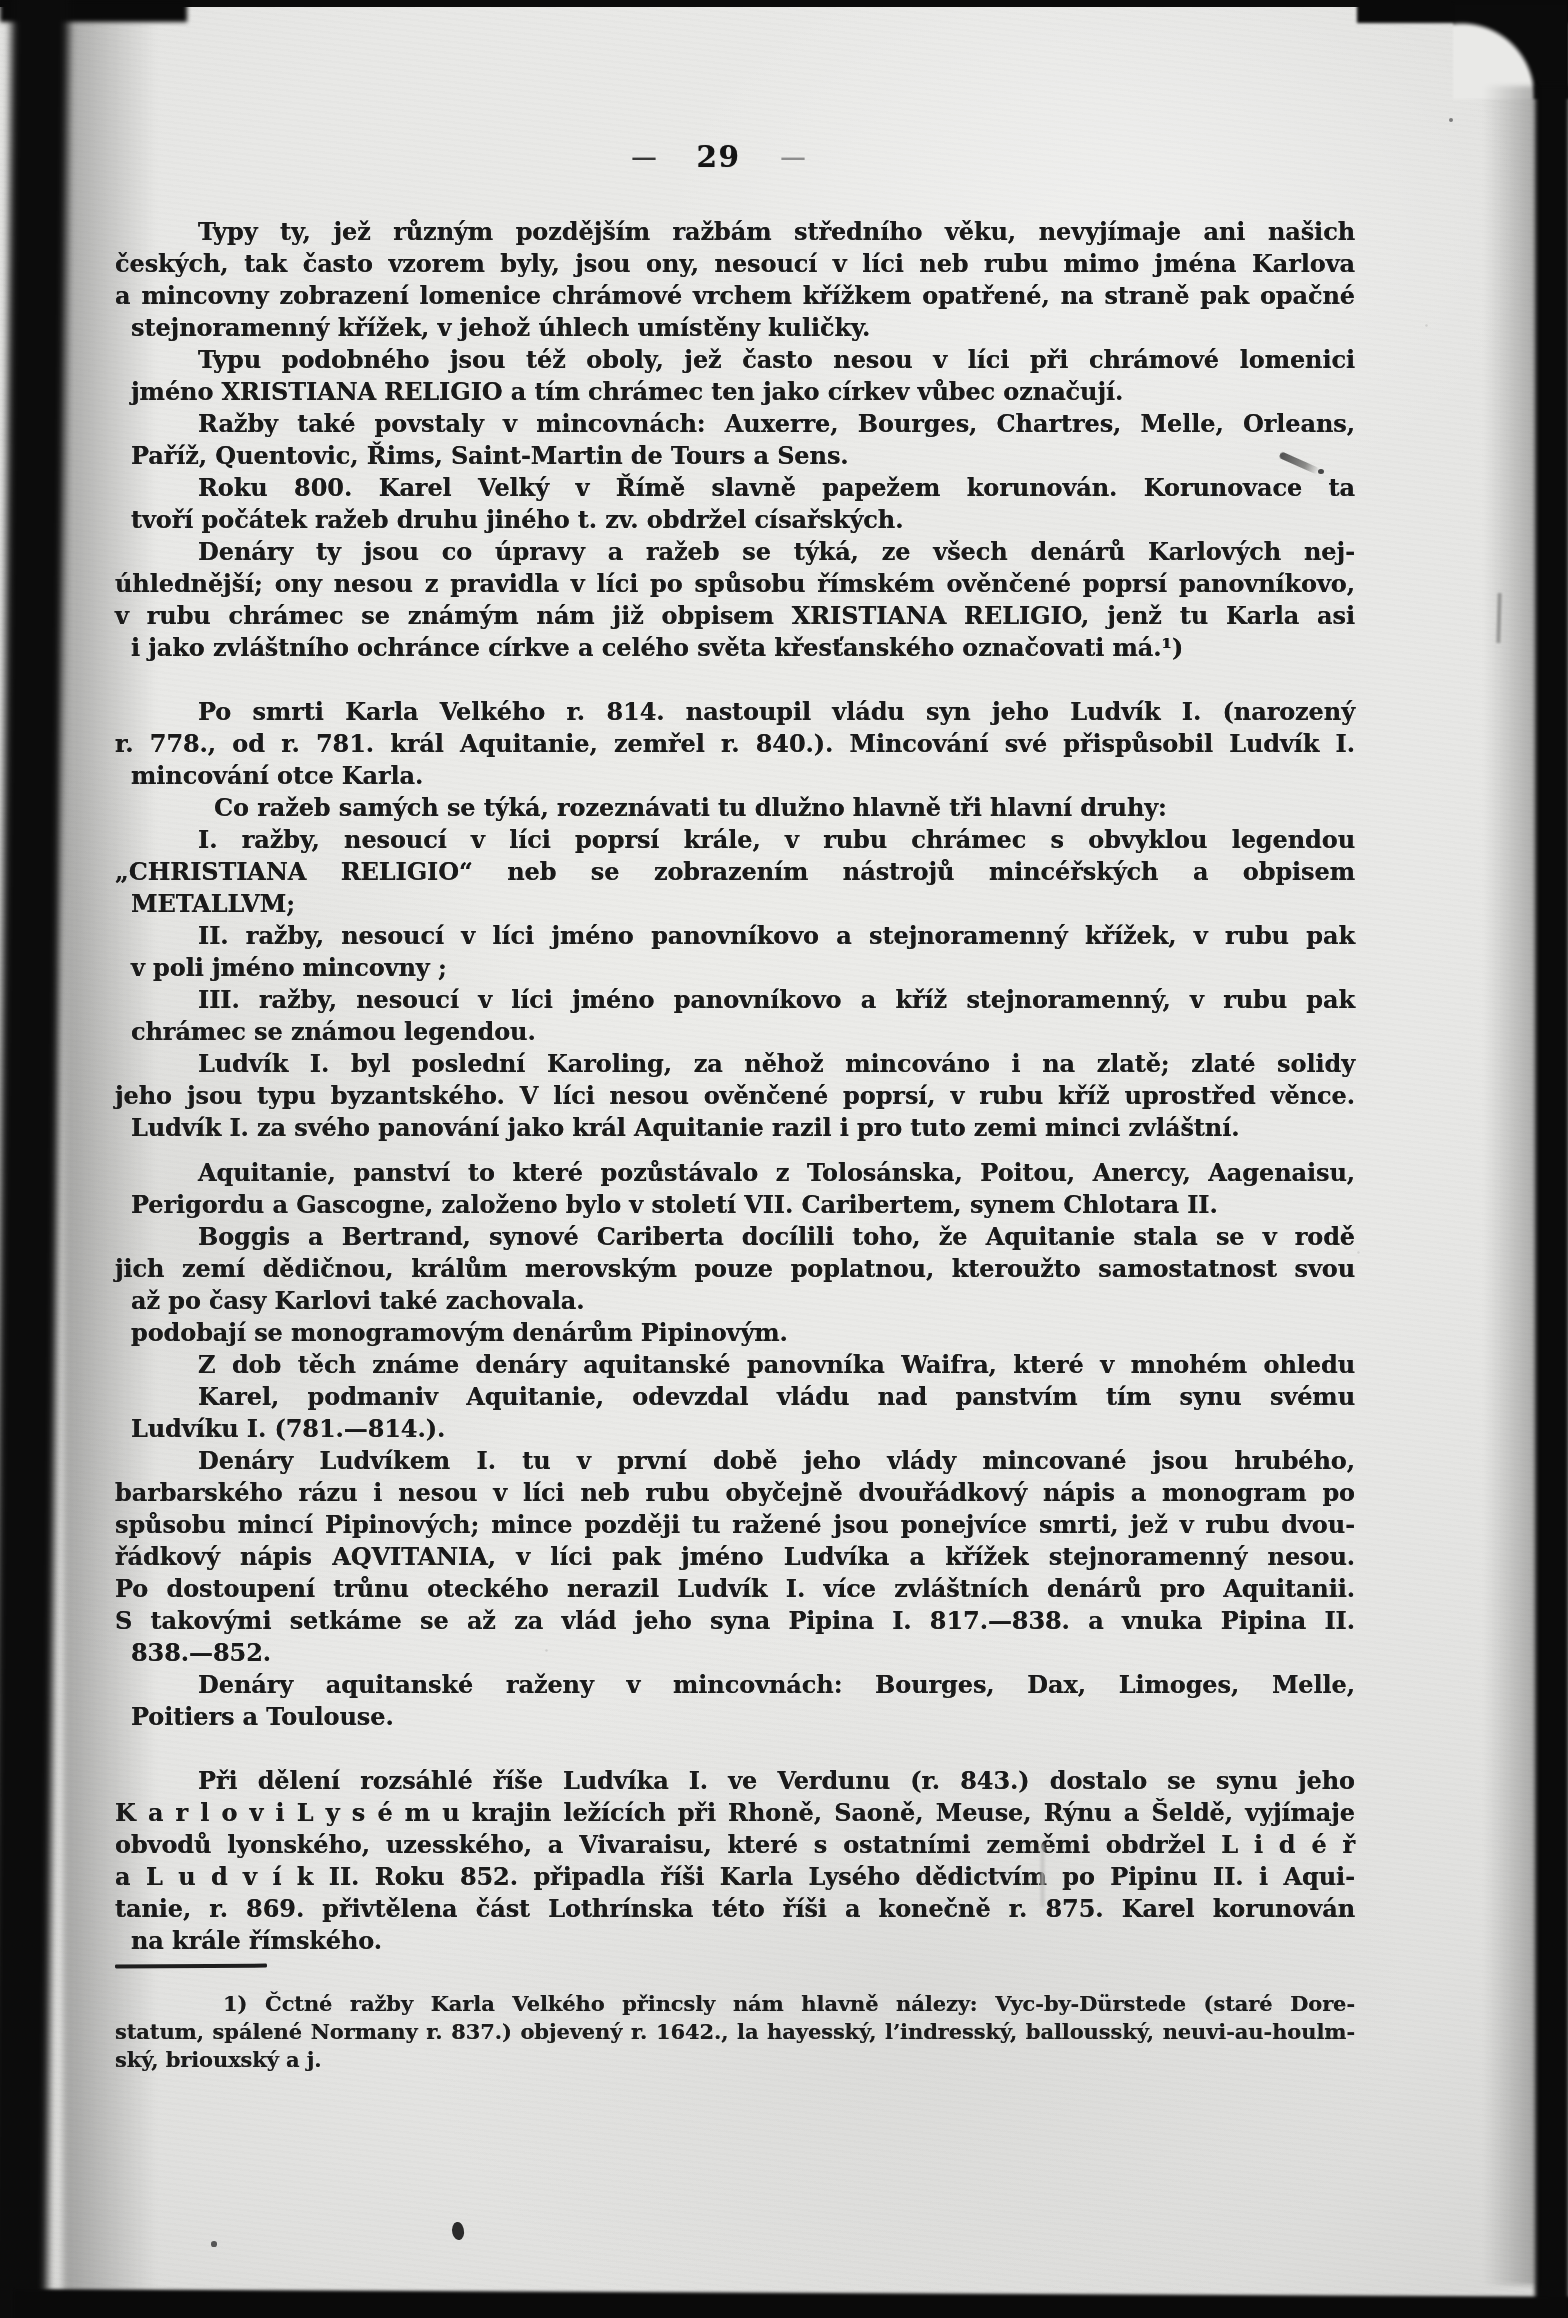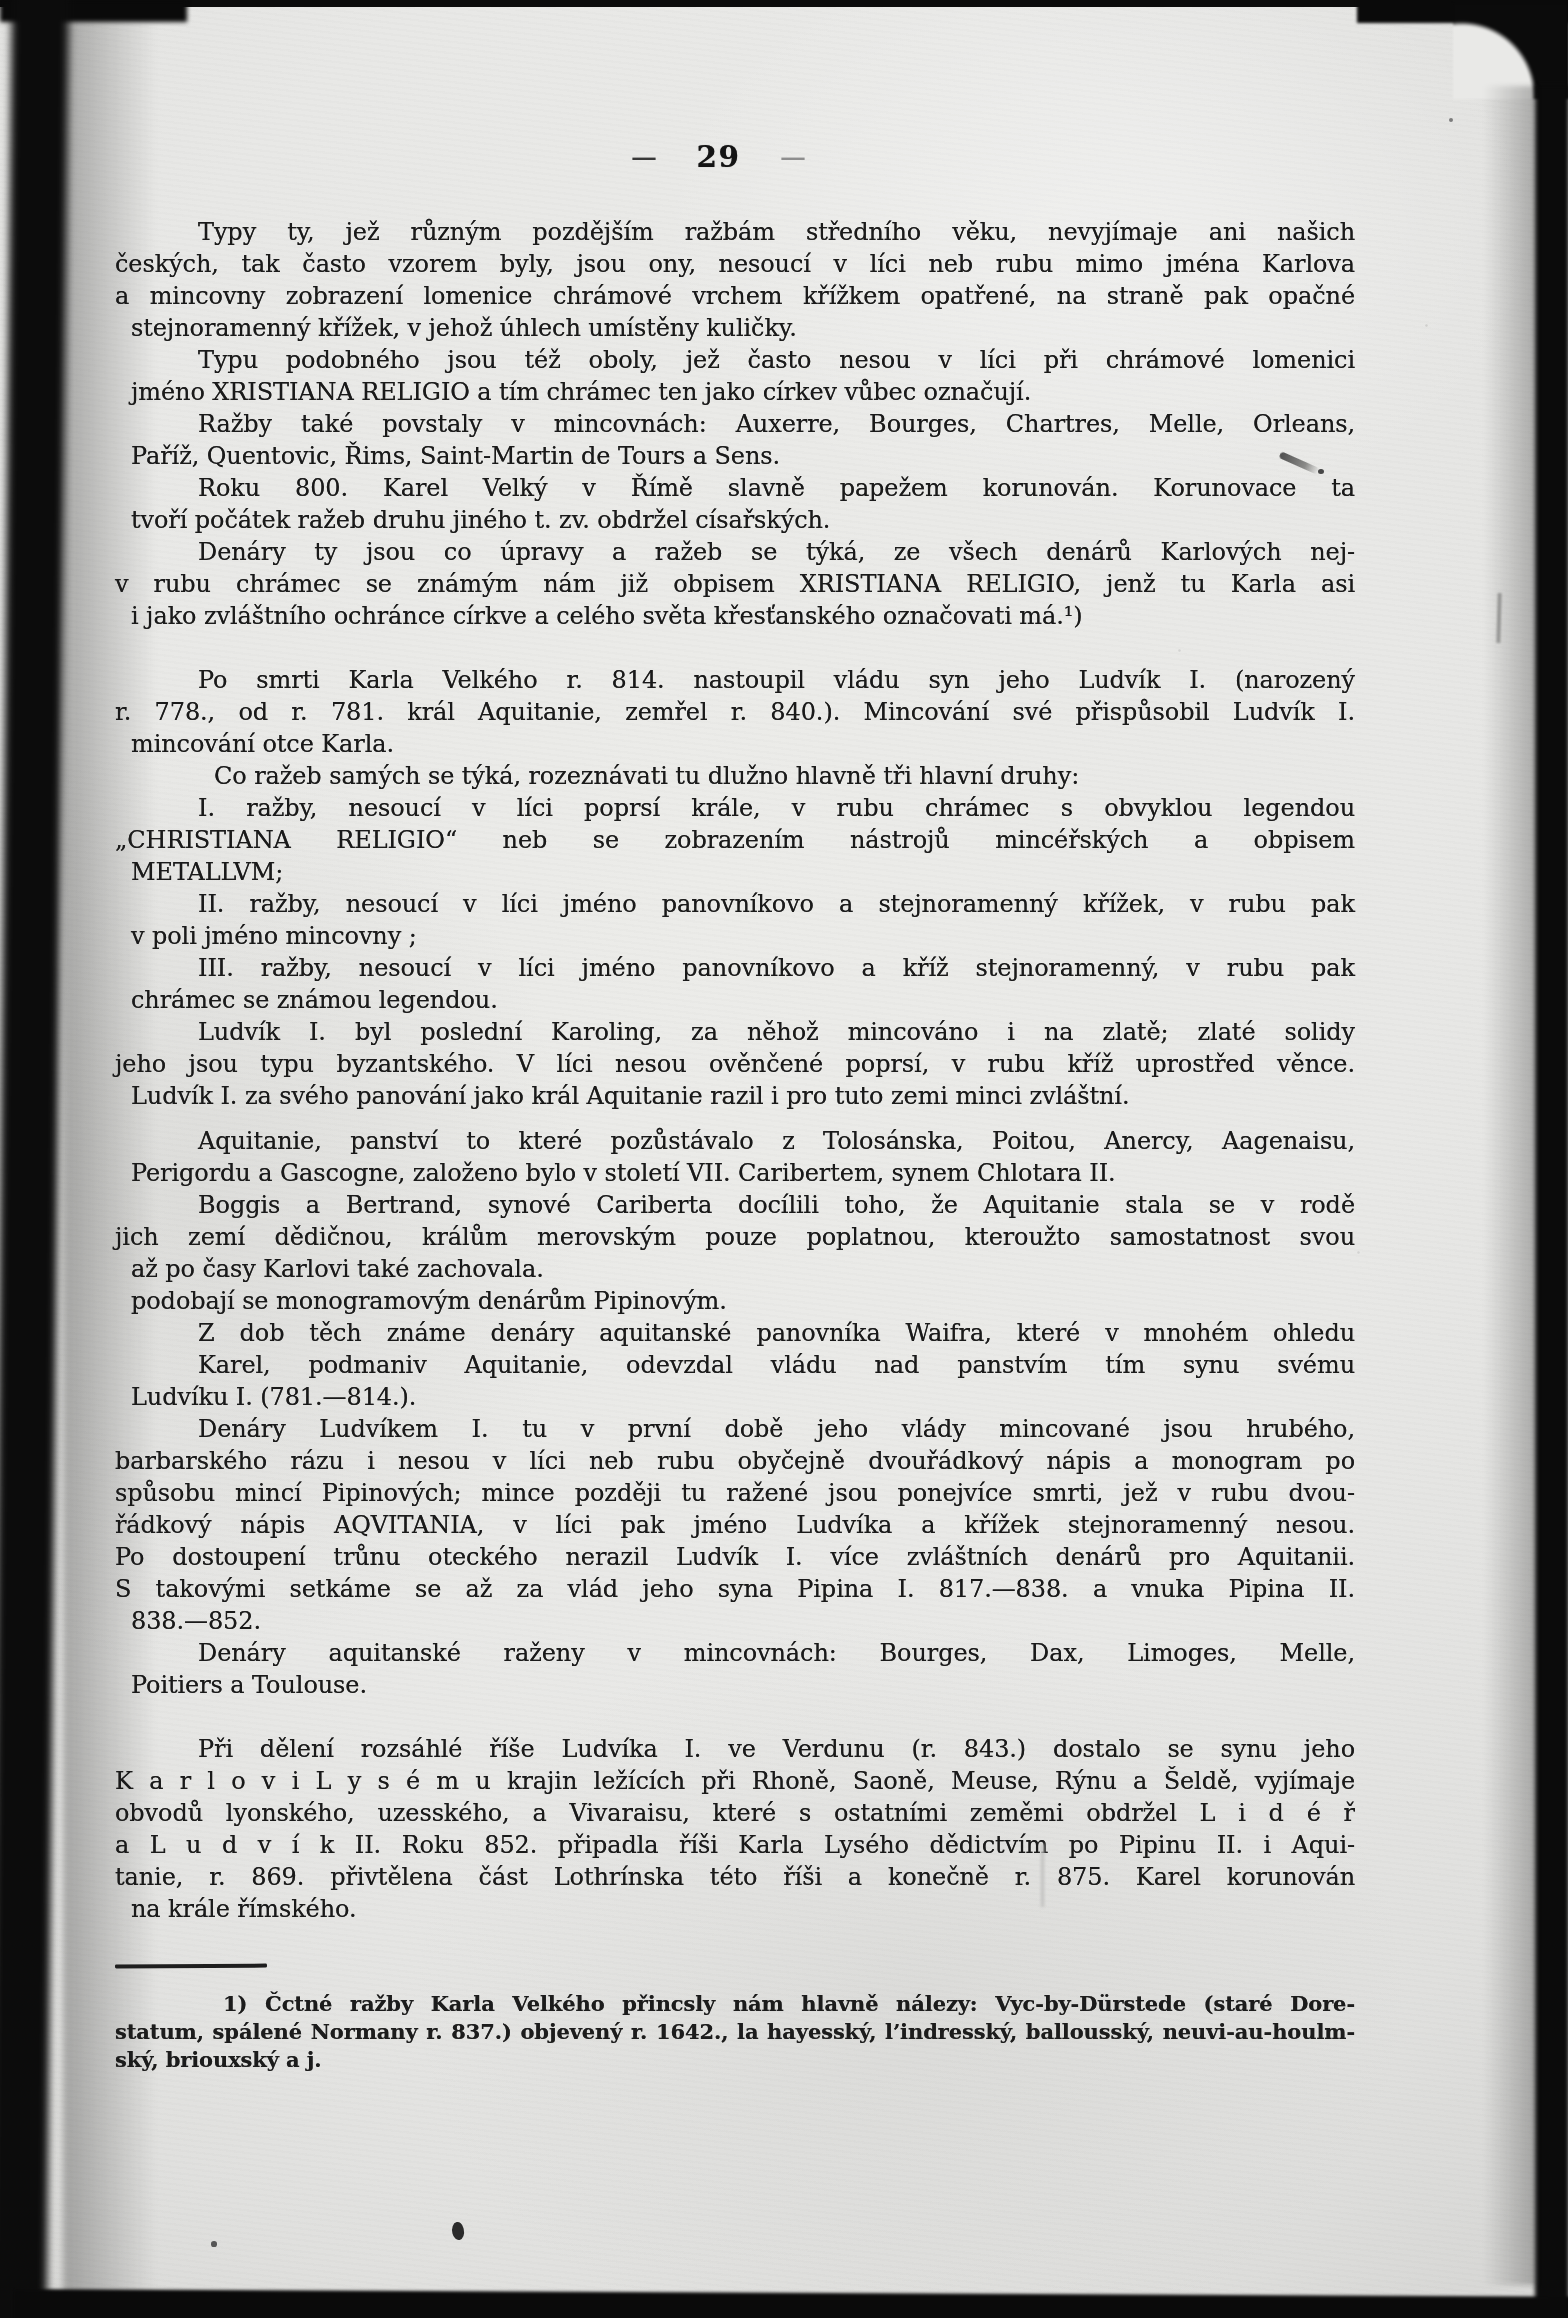--- a/index.html
+++ b/index.html
@@ -58,21 +58,21 @@
     display:flex;justify-content:space-between;align-items:center;
     font-weight:bold;
   }
   .pnum{font-size:29.5px;color:#141414;letter-spacing:1.4px;text-shadow:0 0 0.7px rgba(20,20,20,0.6);text-align:right;}
   .dash{font-size:26px;transform:scaleY(0.75);}
   .dash.dl{color:#383838;}
   .dash.dr{color:#8e8e8e;}
   
   .text-col{
     position:absolute;left:115px;top:216px;width:1240px;
-    font-size:24px;font-weight:normal;letter-spacing:-0.1px;
+    font-size:24px;font-weight:bold;letter-spacing:-0.1px;
     color:#1a1a1a;text-shadow:0 0 0.5px rgba(26,26,26,0.75);
   }
   .ln{line-height:32px;text-align:justify;text-align-last:justify;}
   .ln.first{text-indent:83px;}
   .ln.last{text-align-last:left;margin-left:16px;}
   
   .footnote-sep{
     position:absolute;left:115px;top:1964px;width:152px;height:4.3px;
     background:#1e1e1e;border-radius:1.4px;transform:rotate(-0.3deg);
   }
@@ -132,20 +132,21 @@
       <div class="ln">českých, tak často vzorem byly, jsou ony, nesoucí v líci neb rubu mimo jména Karlova</div>
       <div class="ln">a mincovny zobrazení lomenice chrámové vrchem křížkem opatřené, na straně pak opačné</div>
       <div class="ln last">stejnoramenný křížek, v jehož úhlech umístěny kuličky.</div>
       <div class="ln first">Typu podobného jsou též oboly, jež často nesou v líci při chrámové lomenici</div>
       <div class="ln last">jméno XRISTIANA RELIGIO a tím chrámec ten jako církev vůbec označují.</div>
       <div class="ln first">Ražby také povstaly v mincovnách: Auxerre, Bourges, Chartres, Melle, Orleans,</div>
       <div class="ln last">Paříž, Quentovic, Řims, Saint-Martin de Tours a Sens.</div>
       <div class="ln first">Roku 800. Karel Velký v Římě slavně papežem korunován. Korunovace ta</div>
       <div class="ln last">tvoří počátek ražeb druhu jiného t. zv. obdržel císařských.</div>
       <div class="ln first">Denáry ty jsou co úpravy a ražeb se týká, ze všech denárů Karlových nej-</div>
+      <div class="ln">úhlednější; ony nesou z pravidla v líci po spůsobu římském ověnčené poprsí panovníkovo,</div>
       <div class="ln">v rubu chrámec se známým nám již obpisem XRISTIANA RELIGIO, jenž tu Karla asi</div>
       <div class="ln last">i jako zvláštního ochránce církve a celého světa křesťanského označovati má.¹)</div>
       <div style="height: 32px;"></div>
       <div class="ln first">Po smrti Karla Velkého r. 814. nastoupil vládu syn jeho Ludvík I. (narozený</div>
       <div class="ln">r. 778., od r. 781. král Aquitanie, zemřel r. 840.). Mincování své přispůsobil Ludvík I.</div>
       <div class="ln last">mincování otce Karla.</div>
       <div class="ln first last">Co ražeb samých se týká, rozeznávati tu dlužno hlavně tři hlavní druhy:</div>
       <div class="ln first">I. ražby, nesoucí v líci poprsí krále, v rubu chrámec s obvyklou legendou</div>
       <div class="ln">„CHRISTIANA RELIGIO“ neb se zobrazením nástrojů mincéřských a obpisem</div>
       <div class="ln last">METALLVM;</div>

